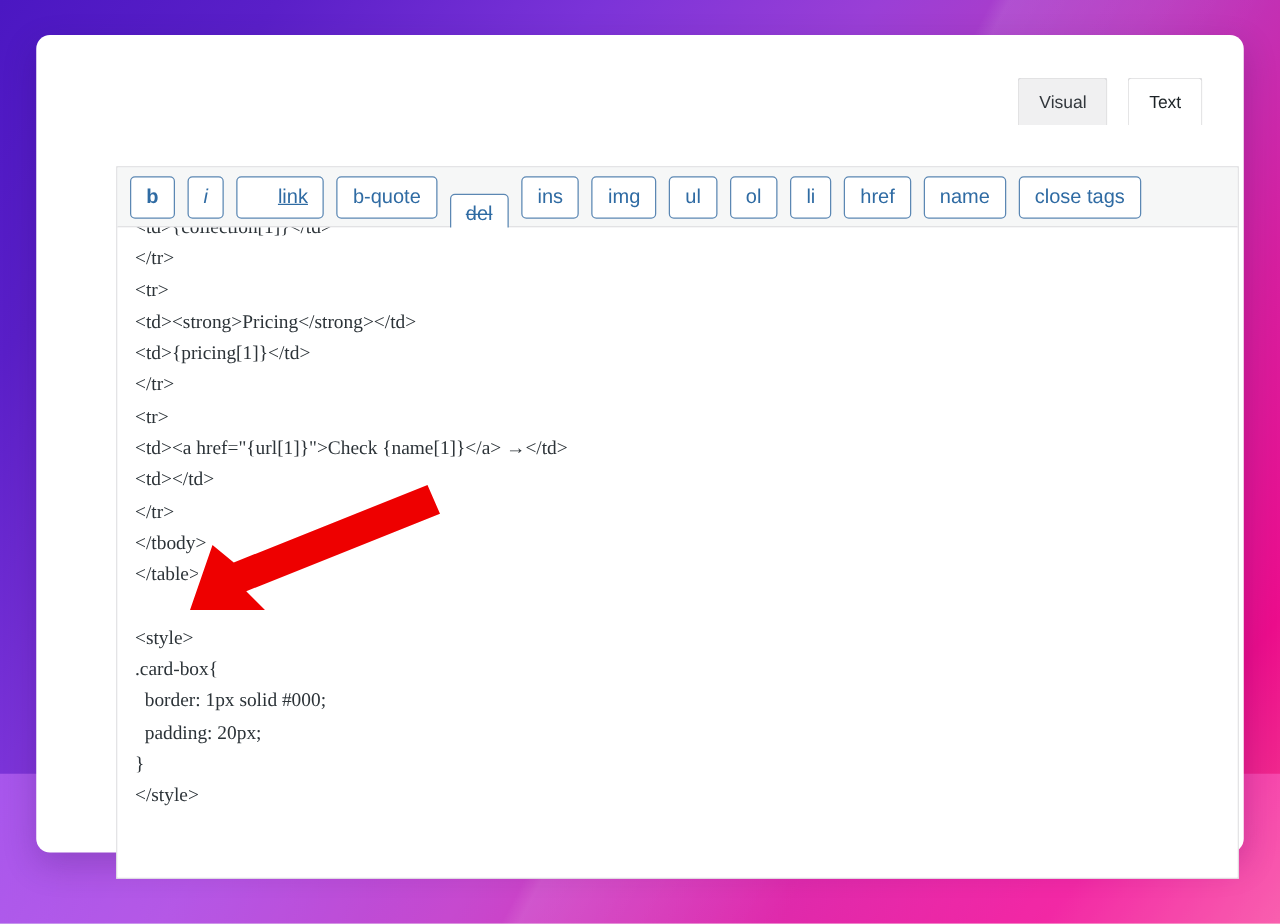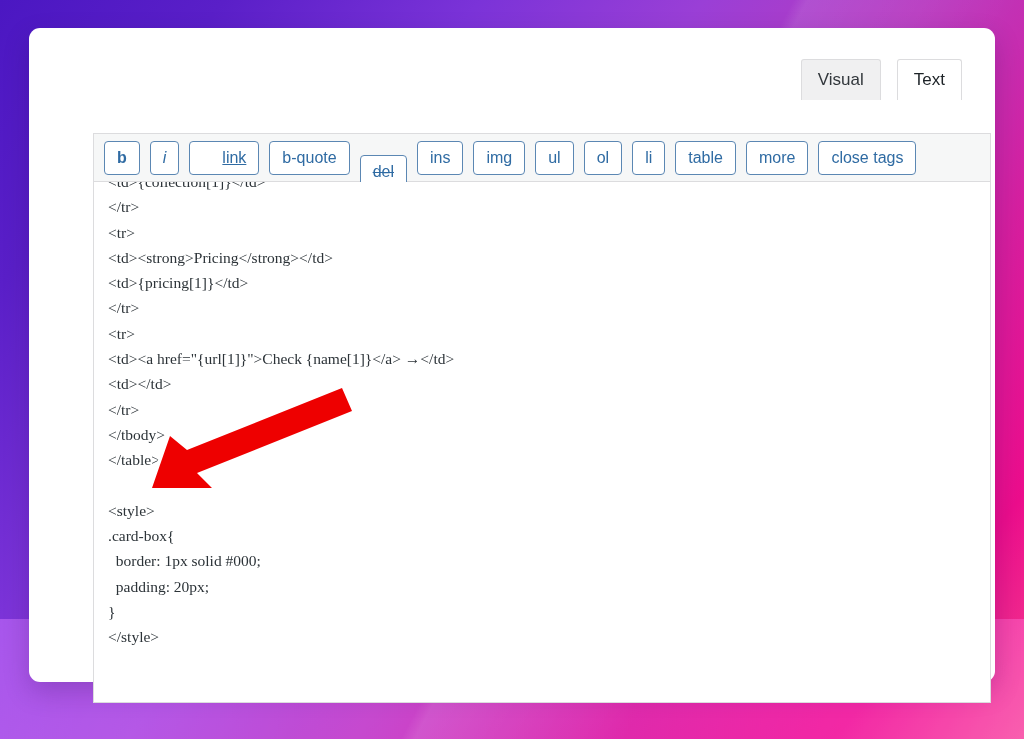--- a/index.html
+++ b/index.html
@@ -71,21 +71,21 @@
   
   .editor-tabs {
     position: absolute;
     right: 33px;
     top: 34px;
     display: flex;
     align-items: flex-end;
     height: 38px;
   }
   .editor-tab {
-    font-size: 17px;
+    font-size: 14px;
     line-height: 1;
     color: #32373c;
     padding: 11px 16px 12px 16px;
     border: 1px solid #dcdcde;
     border-bottom: none;
     border-radius: 3px 3px 0 0;
     background: #f0f0f1;
     cursor: pointer;
     user-select: none;
     margin-left: -1px;
@@ -196,22 +196,22 @@
         <button class="qt-button style-bold">b</button>
         <button class="qt-button style-italic">i</button>
         <button class="qt-button style-underline">link</button>
         <button class="qt-button">b-quote</button>
         <button class="qt-button style-strike">del</button>
         <button class="qt-button">ins</button>
         <button class="qt-button">img</button>
         <button class="qt-button">ul</button>
         <button class="qt-button">ol</button>
         <button class="qt-button">li</button>
-        <button class="qt-button">table</button>
-        <button class="qt-button">more</button>
+        <button class="qt-button">href</button>
+        <button class="qt-button">name</button>
         <button class="qt-button">close tags</button>
       </div>
 
       <div class="code-area">
         <pre class="code-pre">&lt;td&gt;{collection[1]}&lt;/td&gt;
 &lt;/tr&gt;
 &lt;tr&gt;
 &lt;td&gt;&lt;strong&gt;Pricing&lt;/strong&gt;&lt;/td&gt;
 &lt;td&gt;{pricing[1]}&lt;/td&gt;
 &lt;/tr&gt;

